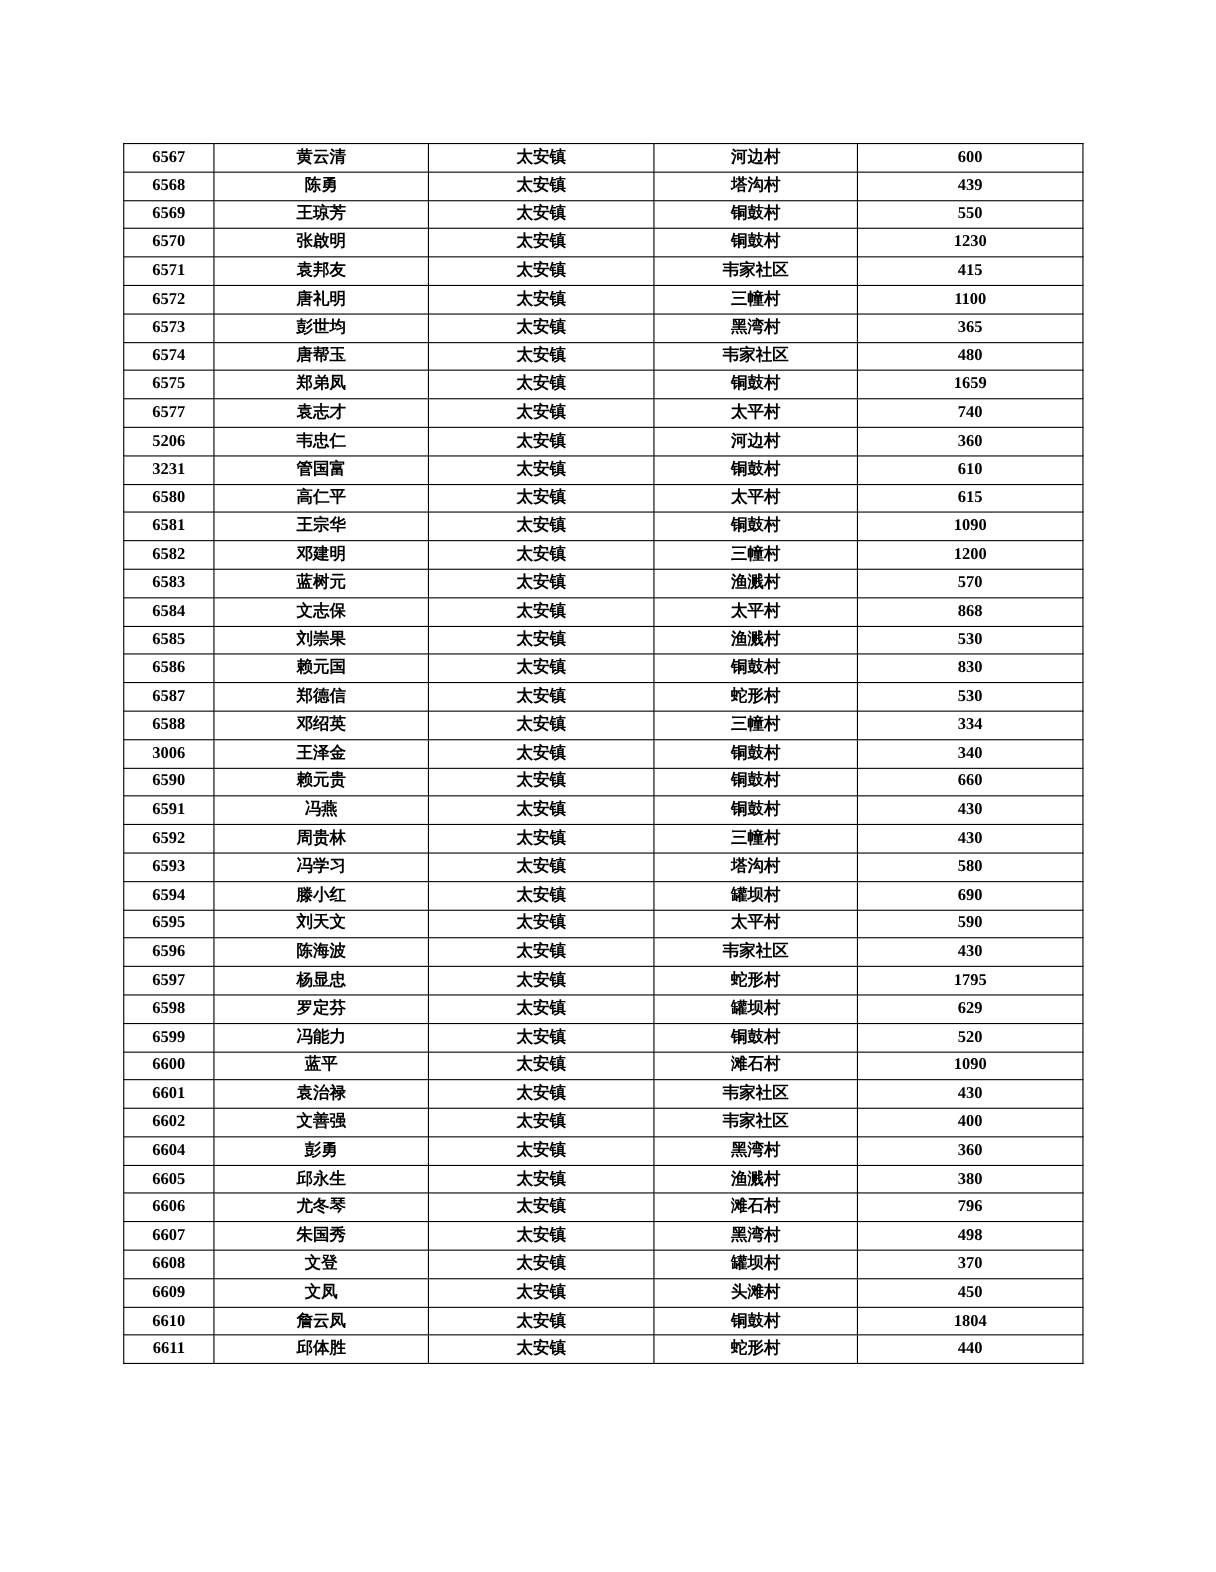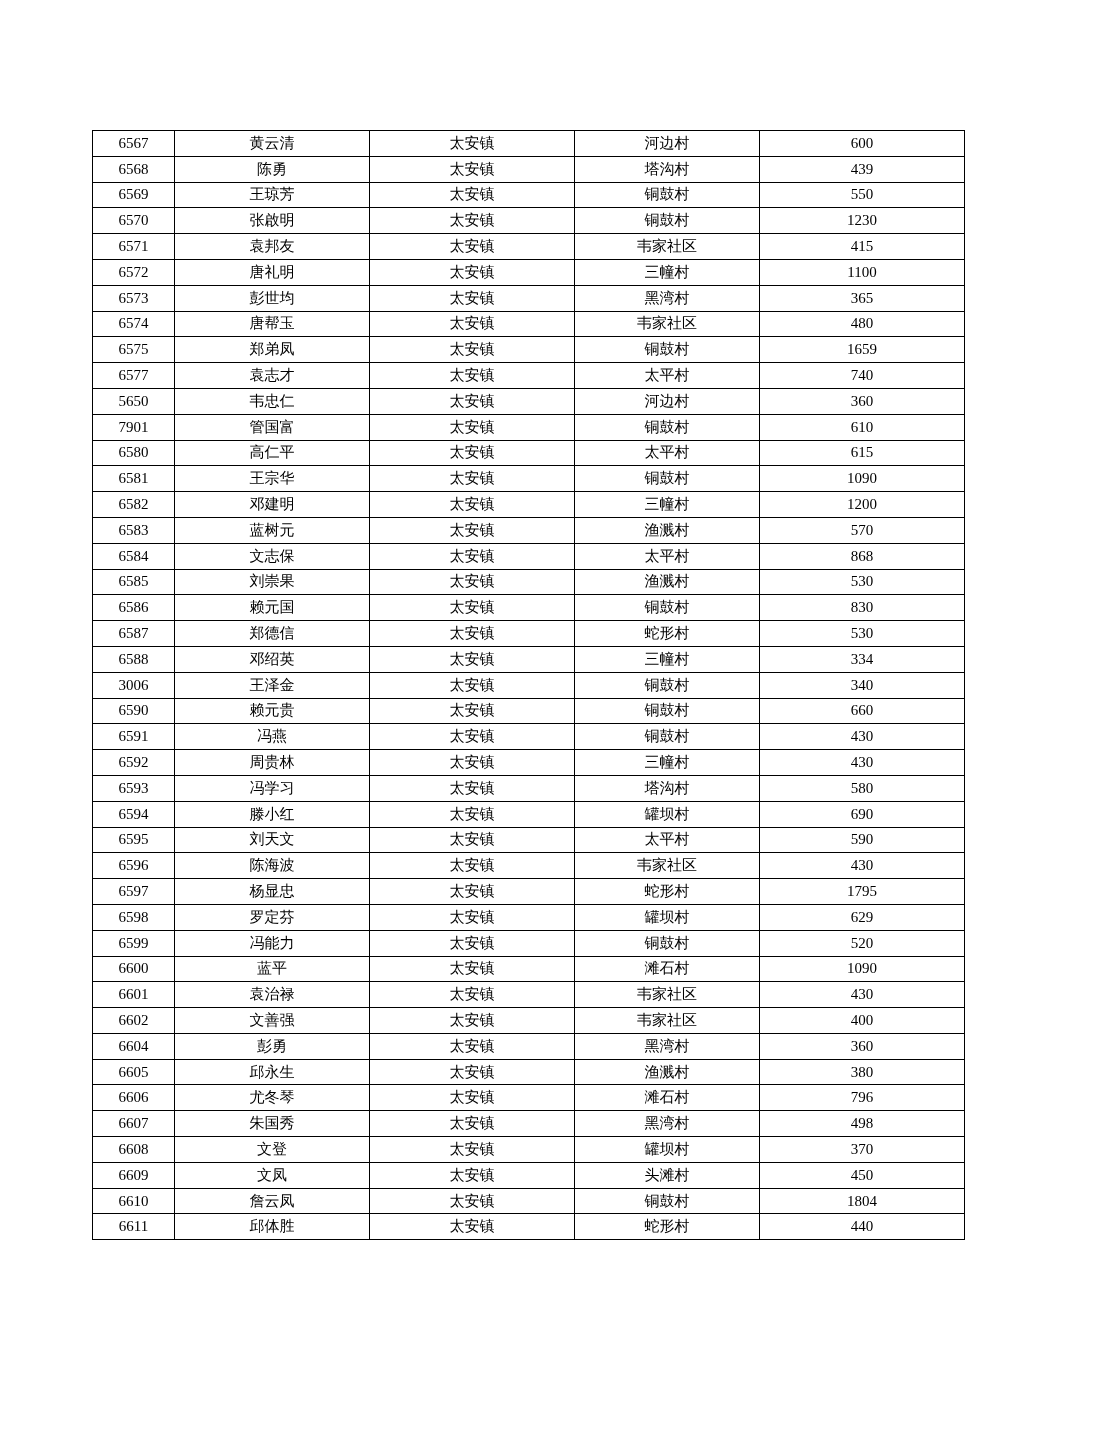--- a/index.html
+++ b/index.html
@@ -17,24 +17,25 @@
   .page {
     position: absolute;
     top: 0; left: 0;
     width: 1105px;
     height: 1429px;
     background: #ffffff;
   }
   table.data-table {
     position: absolute;
     top: 130px;
-    left: 92px;
+    left: 112px;
     border-collapse: collapse;
     table-layout: fixed;
     width: 872px;
+    font-weight: bold;
   }
   table.data-table td {
     border: 1px solid #000000;
     height: 24.8px;
     padding: 0;
     text-align: center;
     vertical-align: middle;
     font-size: 15px;
     line-height: 1;
     overflow: hidden;
@@ -123,28 +124,28 @@
           <td>1659</td>
         </tr>
         <tr>
           <td>6577</td>
           <td>袁志才</td>
           <td>太安镇</td>
           <td>太平村</td>
           <td>740</td>
         </tr>
         <tr>
-          <td>5650</td>
+          <td>5206</td>
           <td>韦忠仁</td>
           <td>太安镇</td>
           <td>河边村</td>
           <td>360</td>
         </tr>
         <tr>
-          <td>7901</td>
+          <td>3231</td>
           <td>管国富</td>
           <td>太安镇</td>
           <td>铜鼓村</td>
           <td>610</td>
         </tr>
         <tr>
           <td>6580</td>
           <td>高仁平</td>
           <td>太安镇</td>
           <td>太平村</td>

